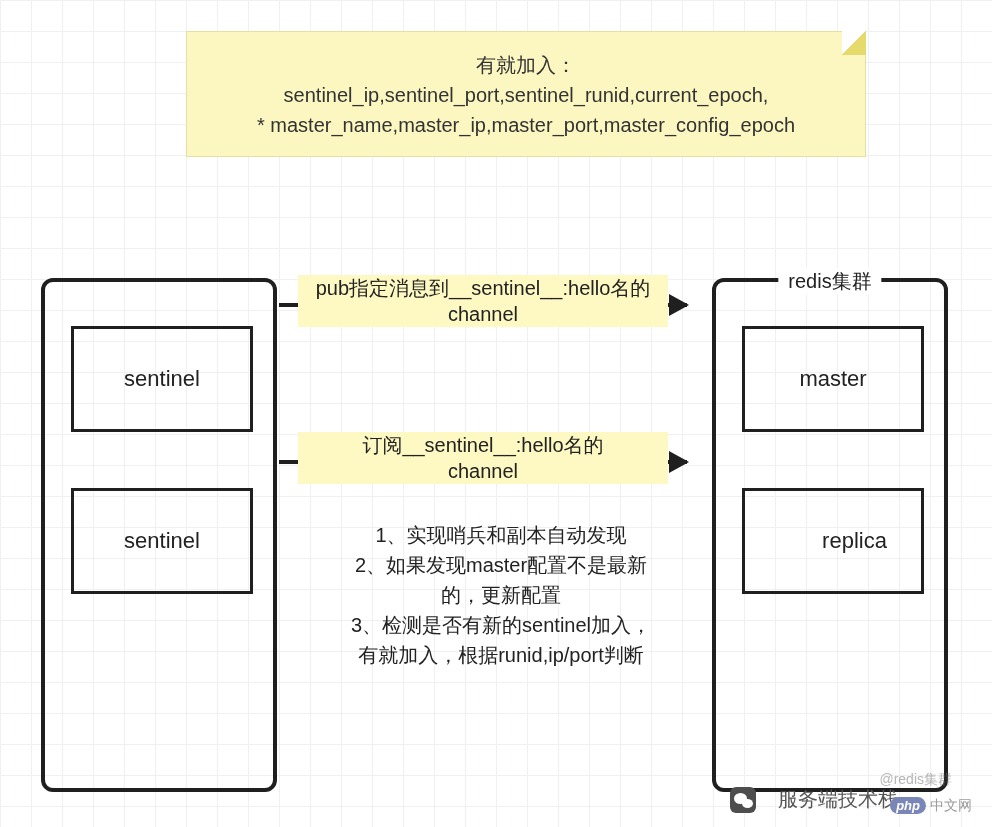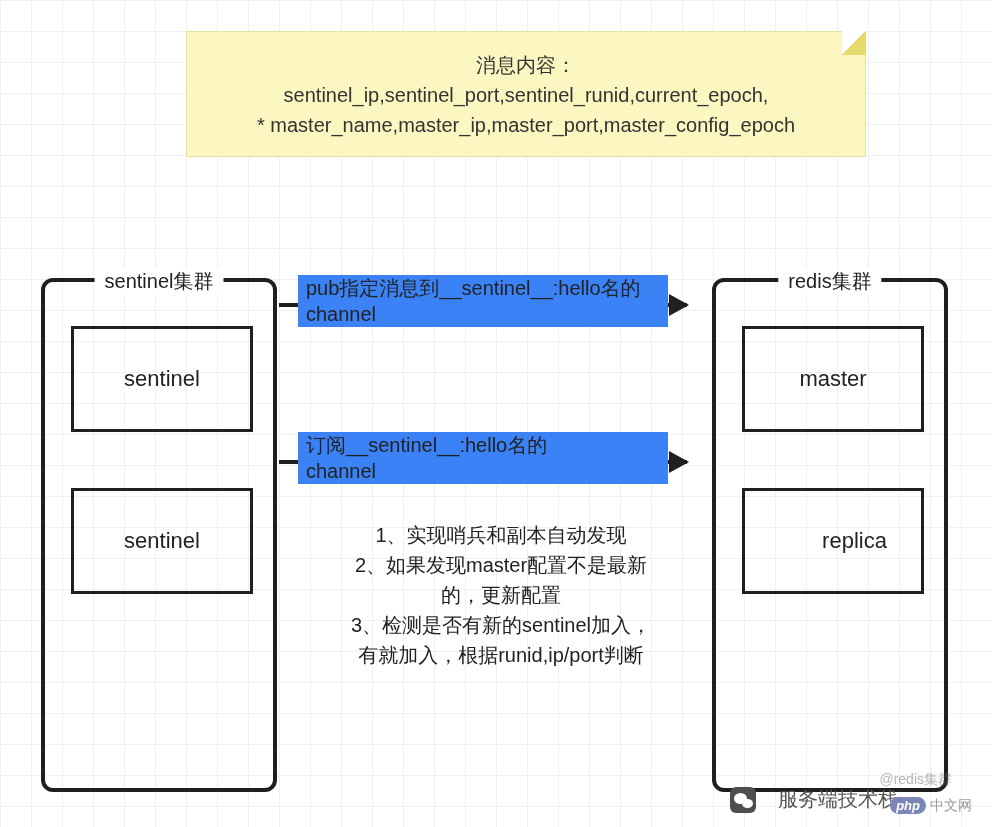--- a/index.html
+++ b/index.html
@@ -93,26 +93,26 @@
     border-bottom: 11px solid transparent;
   }
   .arrow1 { left: 279px; top: 303px; width: 408px; }
   .arrow2 { left: 279px; top: 460px; width: 408px; }
 
   .arrow-label {
     position: absolute;
     left: 50%;
     transform: translateX(-50%);
     top: -16px;
-    background: #3b82f6;
+    background: #fef9c3;
     padding: 0 8px;
     font-size: 20px;
     line-height: 26px;
     color: #222;
-    text-align: left;
+    text-align: center;
     white-space: nowrap;
   }
   .arrow-label.twoline { top: -28px; white-space: normal; width: 370px; }
 
   
   .notes-block {
     position: absolute;
     left: 346px;
     top: 520px;
     width: 310px;
@@ -172,27 +172,26 @@
     color: rgba(120,120,120,0.55);
   }
 </style>
 </head>
 <body>
 
 <div class="canvas">
 
   <div class="note">
     <div class="fold"></div>
-    <div>消息内容：</div>
+    <div>有就加入：</div>
     <div>sentinel_ip,sentinel_port,sentinel_runid,current_epoch,</div>
     <div>* master_name,master_ip,master_port,master_config_epoch</div>
   </div>
 
   <div class="cluster left-cluster">
-    <div class="cluster-title-gap">sentinel集群</div>
     <div class="box box-sentinel1">
       <span>sentinel</span>
     </div>
     <div class="box box-sentinel2">
       <span>sentinel</span>
     </div>
   </div>
 
   <div class="cluster right-cluster">
     <div class="cluster-title-gap">redis集群</div>

